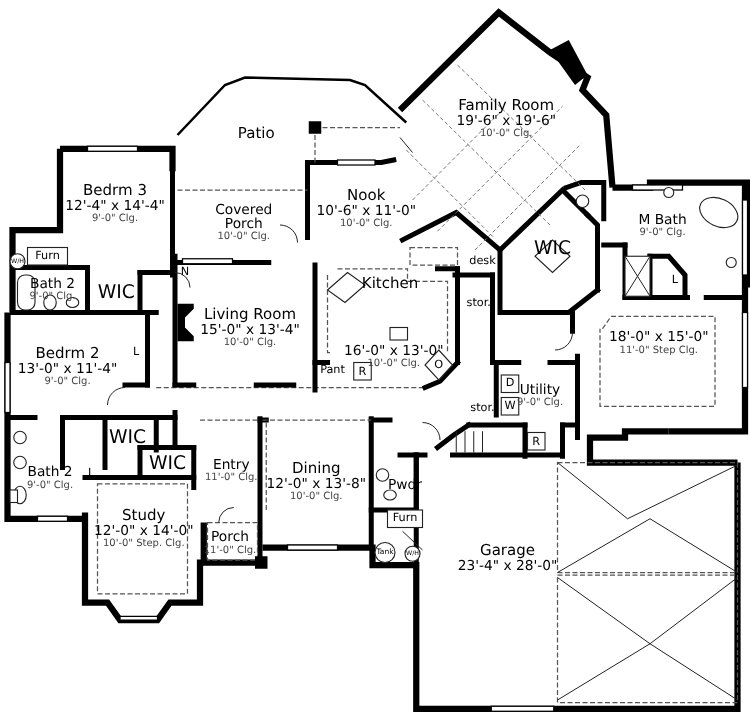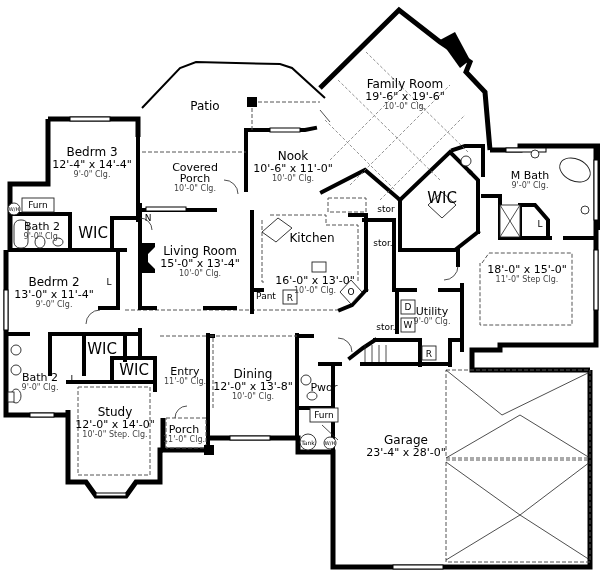--- a/index.html
+++ b/index.html
@@ -272,21 +272,21 @@
     <span class="name big">Nook</span>
     <span class="dim">10'-6" x 11'-0"</span>
     <span class="clg">10'-0" Clg.</span>
   </div>
 
   <div class="lbl" style="left:530px;top:170px;">
     <span class="name sm">M Bath</span>
     <span class="clg">9'-0" Clg.</span>
   </div>
 
-  <div class="lbl" style="left:312px;top:232px;">
+  <div class="lbl" style="left:312px;top:220px;">
     <span class="name big">Kitchen</span>
   </div>
   <div class="lbl" style="left:315px;top:274px;">
     <span class="dim">16'-0" x 13'-0"</span>
     <span class="clg">10'-0" Clg.</span>
   </div>
 
   <div class="lbl" style="left:200px;top:245px;">
     <span class="name big">Living Room</span>
     <span class="dim">15'-0" x 13'-4"</span>
@@ -348,21 +348,21 @@
   <div class="lbl" style="left:324px;top:382px;">
     <span class="name sm">Pwdr</span>
   </div>
 
   <span class="tag bold" style="left:93px;top:233px;">WIC</span>
   <span class="tag bold" style="left:102px;top:349px;">WIC</span>
   <span class="tag bold" style="left:134px;top:370px;">WIC</span>
   <span class="tag bold" style="left:442px;top:198px;">WIC</span>
   <span class="tag" style="left:38px;top:205px;">Furn</span>
   <span class="tag" style="left:324px;top:415px;">Furn</span>
-  <span class="tag" style="left:386px;top:209px;">stor</span>
+  <span class="tag" style="left:386px;top:209px;">desk</span>
   <span class="tag" style="left:383px;top:243px;">stor.</span>
   <span class="tag" style="left:386px;top:327px;">stor.</span>
   <span class="tag" style="left:266px;top:296px;">Pant</span>
   <span class="tag" style="left:290px;top:298px;">R</span>
   <span class="tag" style="left:429px;top:354px;">R</span>
   <span class="tag" style="left:351px;top:292px;">O</span>
   <span class="tag" style="left:408px;top:307px;">D</span>
   <span class="tag" style="left:408px;top:325px;">W</span>
   <span class="tag" style="left:109px;top:282px;">L</span>
   <span class="tag" style="left:73px;top:379px;">L</span>

